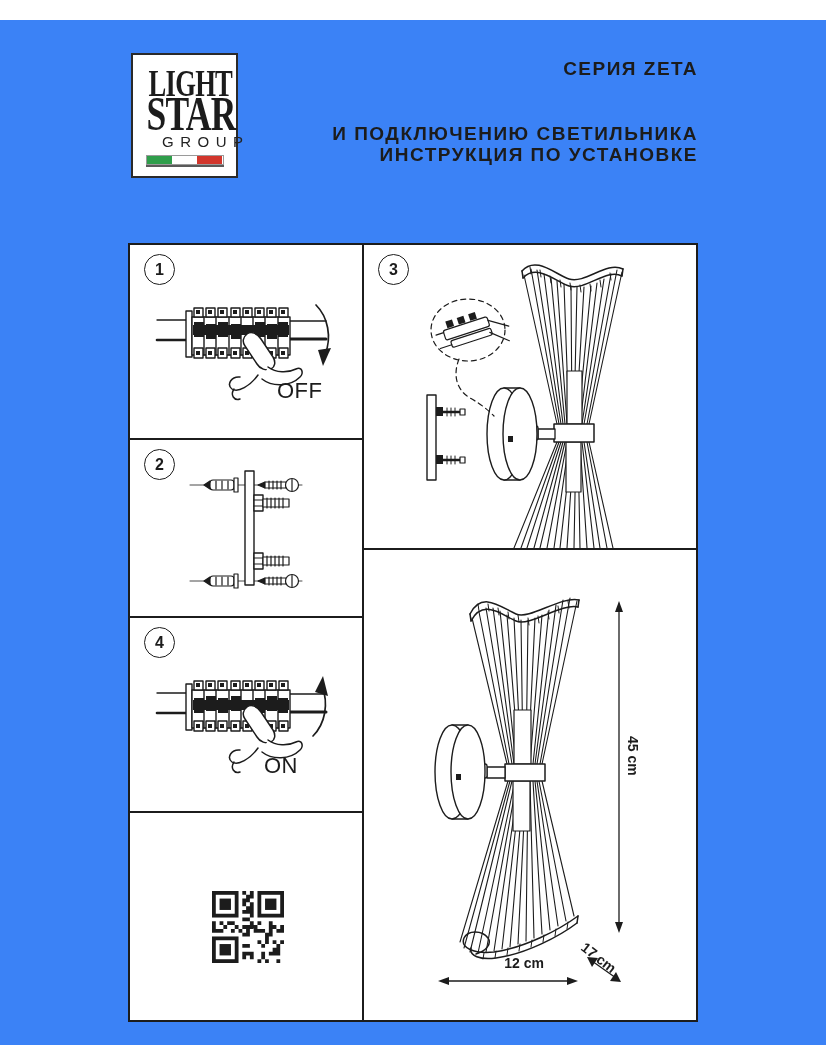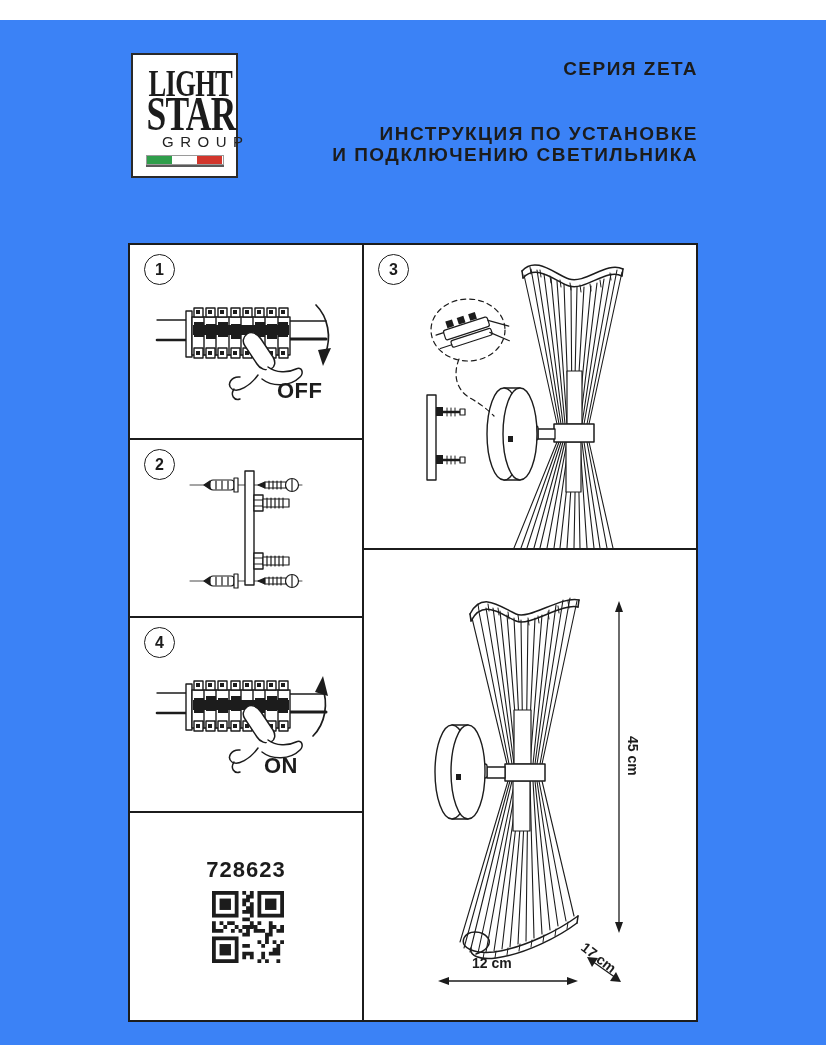--- a/index.html
+++ b/index.html
@@ -30,30 +30,30 @@
   .panel{position:relative;box-sizing:border-box;overflow:hidden;background:#fff;}
   .p1{height:195px;border-bottom:2px solid #1c1c1c;}
   .p2{height:178px;border-bottom:2px solid #1c1c1c;}
   .p4{height:195px;border-bottom:2px solid #1c1c1c;}
   .pqr{flex:1;}
   .p3{height:305px;border-bottom:2px solid #1c1c1c;}
   .pdim{flex:1;}
 
   .badge{position:absolute;left:14px;top:9px;width:29px;height:29px;border:1.7px solid #1c1c1c;border-radius:50%;
          display:flex;align-items:center;justify-content:center;font-size:16px;font-weight:bold;background:#fff;z-index:3;}
-  .switch-label{position:absolute;font-size:22px;font-weight:bold;letter-spacing:.5px;text-align:right;}
+  .switch-label{position:absolute;font-size:22px;font-weight:normal;letter-spacing:.5px;text-align:right;}
   .p1 .switch-label{left:147px;top:133px;}
   .p4 .switch-label{left:134px;top:135px;}
 
   .code-label{position:absolute;top:44px;left:0;width:100%;text-align:center;font-size:22px;font-weight:bold;letter-spacing:1px;}
   .qr{position:absolute;left:82px;top:78px;}
 
   .dim{position:absolute;font-size:14px;font-weight:bold;white-space:nowrap;}
   .dim-h{left:277px;top:186px;transform:rotate(90deg);transform-origin:0 0;}
-  .dim-w{left:108px;top:405px;width:72px;text-align:left;}
+  .dim-w{left:108px;top:405px;width:72px;text-align:right;}
   .dim-d{left:224px;top:389px;transform:rotate(38deg);transform-origin:0 0;}
 
   svg{display:block;position:absolute;left:0;top:0;}
   .ink{stroke:#1c1c1c;fill:none;stroke-linecap:round;stroke-linejoin:round;}
 </style>
 </head>
 <body>
 
 <div class="page">
 
@@ -64,22 +64,22 @@
     <div class="flag">
       <div class="g"></div>
       <div class="w"></div>
       <div class="r"></div>
     </div>
   </div>
 
   <div class="titles">
     <div>СЕРИЯ ZETA</div>
     <div class="gap"></div>
+    <div>И ПОДКЛЮЧЕНИЮ СВЕТИЛЬНИКА</div>
     <div>ИНСТРУКЦИЯ ПО УСТАНОВКЕ</div>
-    <div>И ПОДКЛЮЧЕНИЮ СВЕТИЛЬНИКА</div>
   </div>
 
   <div class="grid">
 
     <div class="col-left">
 
       <section class="panel p1">
         <span class="badge">1</span>
         <svg width="232" height="193" viewBox="0 0 232 193">
           <g class="ink" stroke-width="1.4">
@@ -262,21 +262,20 @@
           </g>
           <g>
             <path class="ink" stroke-width="1.7" d="M183,118 C195,106 199,86 192,68"></path>
             <polygon points="185,74 198,78 193,58" fill="#1c1c1c"></polygon>
           </g>
         </svg>
         <span class="switch-label">ON</span>
       </section>
 
       <section class="panel pqr">
-        <div class="code-label">728623</div>
         <svg class="qr" width="72" height="72" viewBox="0 0 76 76">
           <g fill="#1c1c1c" stroke="none">
             <rect x="0" y="0" width="28" height="28"></rect>
               <rect x="4" y="4" width="20" height="20" fill="#fff"></rect>
               <rect x="8" y="8" width="12" height="12"></rect>
             <rect x="48" y="0" width="28" height="28"></rect>
               <rect x="52" y="4" width="20" height="20" fill="#fff"></rect>
               <rect x="56" y="8" width="12" height="12"></rect>
             <rect x="0" y="48" width="28" height="28"></rect>
               <rect x="4" y="52" width="20" height="20" fill="#fff"></rect>

